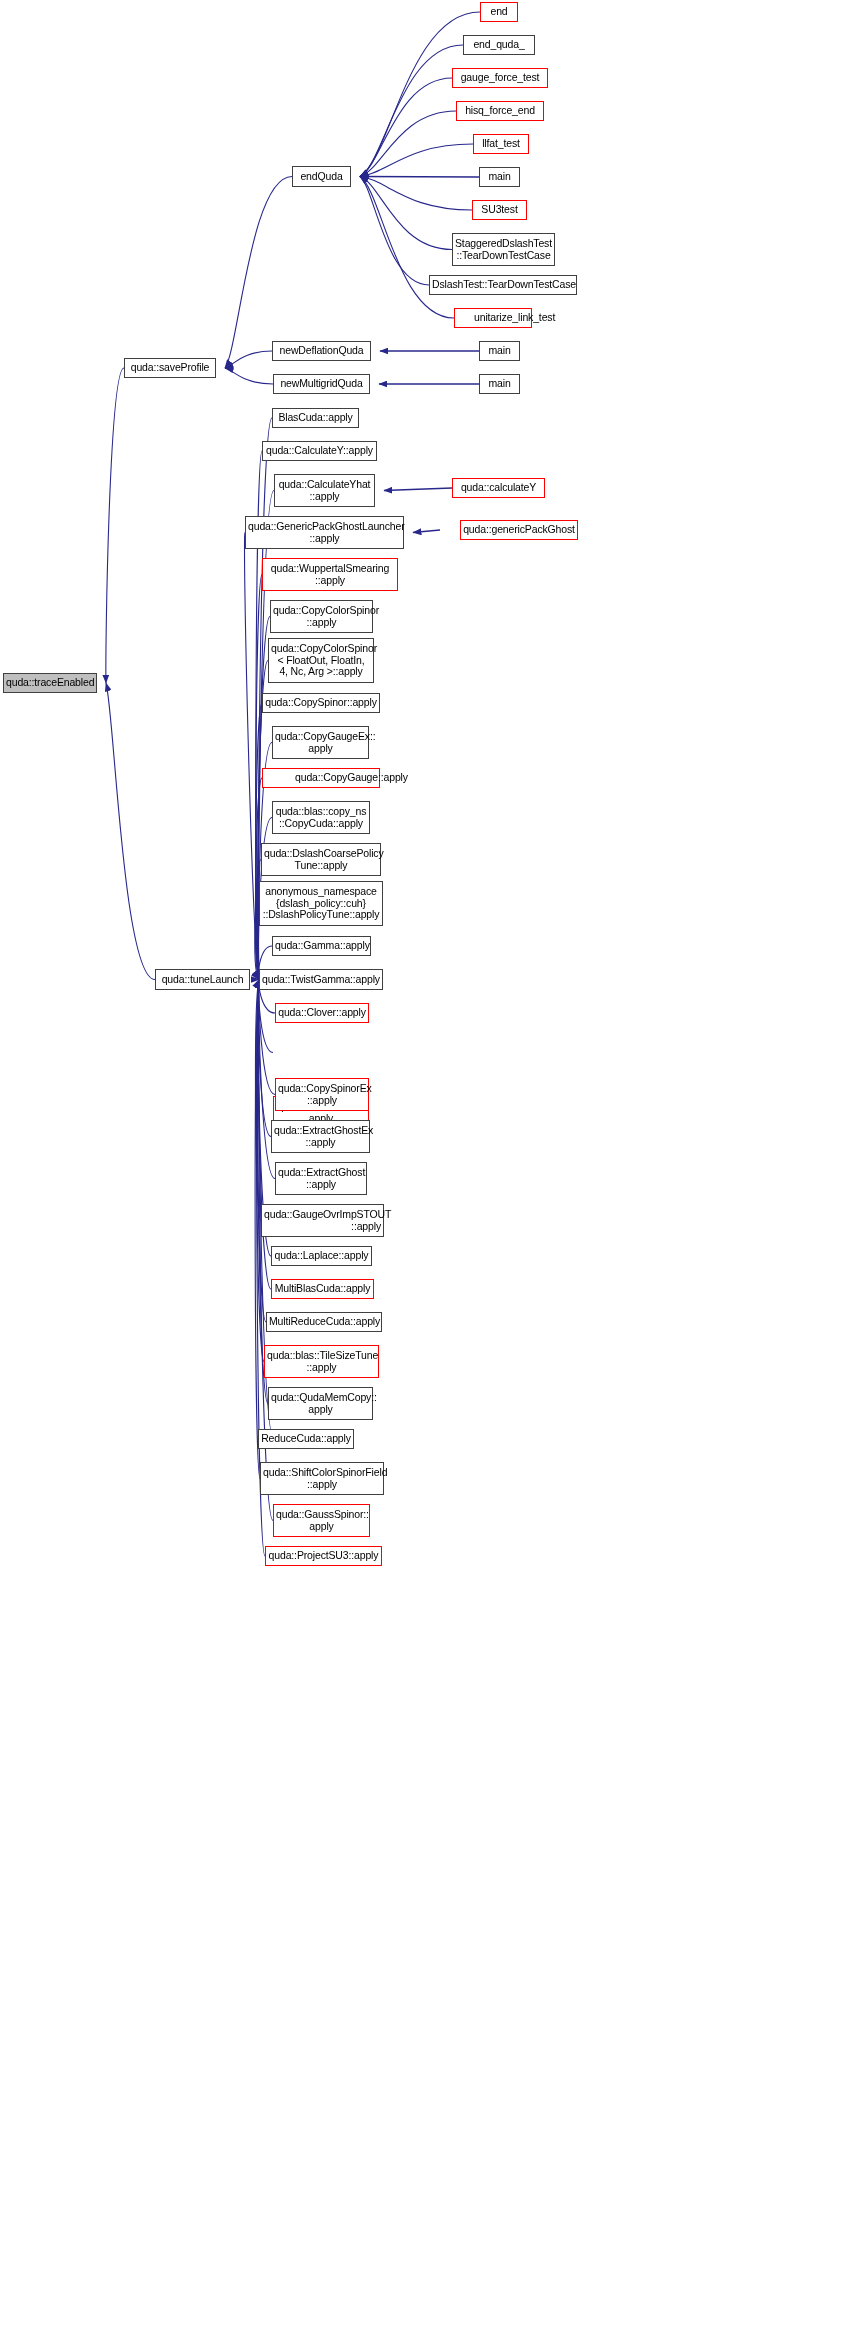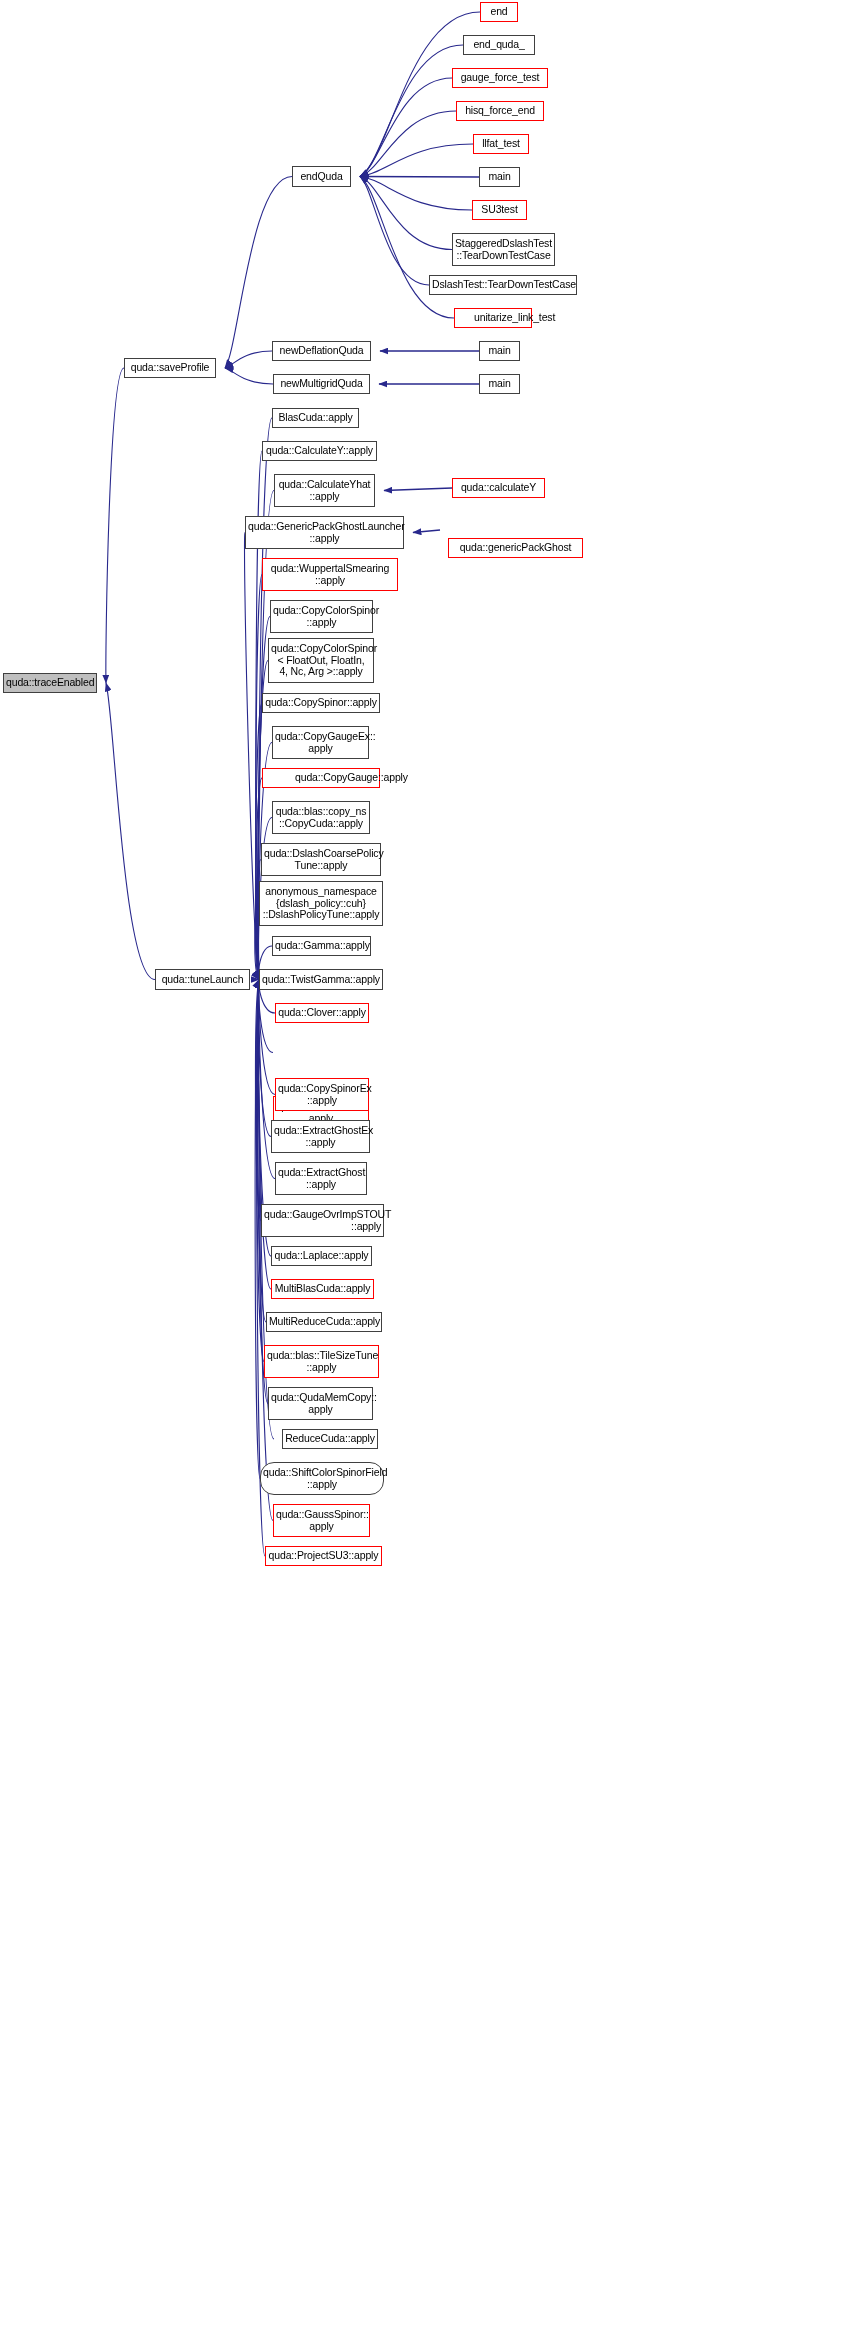--- a/index.html
+++ b/index.html
@@ -135,21 +135,21 @@
     <div class="node" style="left: 479px; top: 341px; width: 41px; height: 20px;"><span class="lbl">main</span></div>
     <div class="node" style="left: 479px; top: 374px; width: 41px; height: 20px;"><span class="lbl">main</span></div>
     <div class="node" style="left: 155px; top: 969px; width: 95px; height: 21px;"><span class="lbl">quda::tuneLaunch</span></div>
     <div class="node" style="left: 272px; top: 408px; width: 87px; height: 20px;"><span class="lbl">BlasCuda::apply</span></div>
     <div class="node" style="left: 262px; top: 441px; width: 115px; height: 20px;"><span class="lbl">quda::CalculateY::apply</span></div>
     <div class="node" style="left: 274px; top: 474px; width: 101px; height: 33px;"><span class="lbl">quda::CalculateYhat
 ::apply</span></div>
     <div class="node red" style="left: 452px; top: 478px; width: 93px; height: 20px;"><span class="lbl">quda::calculateY</span></div>
     <div class="node" style="left: 245px; top: 516px; width: 159px; height: 33px;"><span class="lbl">quda::GenericPackGhostLauncher
 ::apply</span></div>
-    <div class="node red" style="left: 448px; top: 520px; width: 135px; height: 20px; margin-top: 18px;"><span class="lbl">quda::genericPackGhost</span></div>
+    <div class="node red" style="left: 460px; top: 520px; width: 118px; height: 20px;"><span class="lbl">quda::genericPackGhost</span></div>
     <div class="node red" style="left: 262px; top: 558px; width: 136px; height: 33px;"><span class="lbl">quda::WuppertalSmearing
 ::apply</span></div>
     <div class="node" style="left: 270px; top: 600px; width: 103px; height: 33px;"><span class="lbl">quda::CopyColorSpinor
 ::apply</span></div>
     <div class="node" style="left: 268px; top: 638px; width: 106px; height: 45px;"><span class="lbl">quda::CopyColorSpinor
 &lt; FloatOut, FloatIn,
 4, Nc, Arg &gt;::apply</span></div>
     <div class="node" style="left: 262px; top: 693px; width: 118px; height: 20px;"><span class="lbl">quda::CopySpinor::apply</span></div>
     <div class="node" style="left: 272px; top: 726px; width: 97px; height: 33px;"><span class="lbl">quda::CopyGaugeEx::
 apply</span></div>
@@ -174,19 +174,19 @@
 ::apply</span></div>
     <div class="node" style="left: 261px; top: 1204px; width: 123px; height: 33px; text-align: right;"><span class="lbl">quda::GaugeOvrImpSTOUT
 ::apply</span></div>
     <div class="node" style="left: 271px; top: 1246px; width: 101px; height: 20px;"><span class="lbl">quda::Laplace::apply</span></div>
     <div class="node red" style="left: 271px; top: 1279px; width: 103px; height: 20px;"><span class="lbl">MultiBlasCuda::apply</span></div>
     <div class="node" style="left: 266px; top: 1312px; width: 116px; height: 20px;"><span class="lbl">MultiReduceCuda::apply</span></div>
     <div class="node red" style="left: 264px; top: 1345px; width: 115px; height: 33px; justify-content: flex-end;"><span class="lbl">quda::blas::TileSizeTune
 ::apply</span></div>
     <div class="node" style="left: 268px; top: 1387px; width: 105px; height: 33px;"><span class="lbl">quda::QudaMemCopy::
 apply</span></div>
-    <div class="node" style="left: 282px; top: 1429px; width: 96px; height: 20px;"><span class="lbl">ReduceCuda::apply</span></div>
-    <div class="node" style="left: 260px; top: 1462px; width: 124px; height: 33px; border-radius: 14px;"><span class="lbl">quda::ShiftColorSpinorField
+    <div class="node" style="left: 258px; top: 1429px; width: 96px; height: 20px;"><span class="lbl">ReduceCuda::apply</span></div>
+    <div class="node" style="left: 260px; top: 1462px; width: 124px; height: 33px;"><span class="lbl">quda::ShiftColorSpinorField
 ::apply</span></div>
     <div class="node red" style="left: 273px; top: 1504px; width: 97px; height: 33px;"><span class="lbl">quda::GaussSpinor::
 apply</span></div>
     <div class="node red" style="left: 265px; top: 1546px; width: 117px; height: 20px;"><span class="lbl">quda::ProjectSU3::apply</span></div>
   </div>
 
 </body></html>

